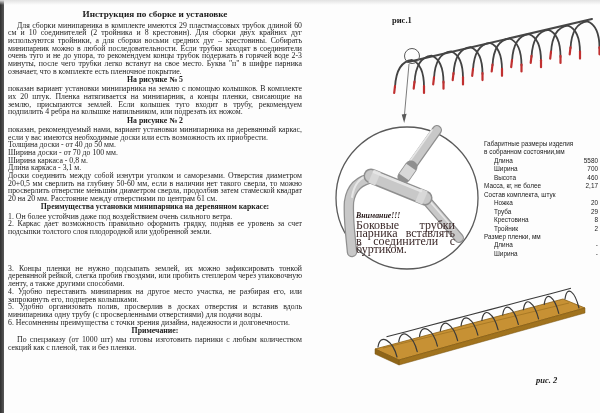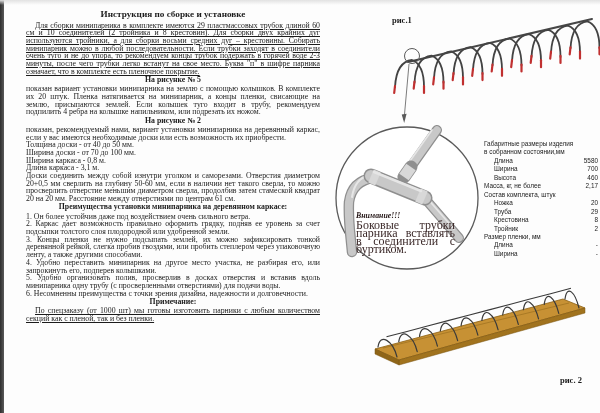--- a/index.html
+++ b/index.html
@@ -7,31 +7,31 @@
     width:600px; height:413px; position:relative; overflow:hidden;
     background:#fdfdfd; color:#1c1c1c;
     font-family:"Liberation Serif", serif;
   }
   .left-edge { position:absolute; left:0; top:0; width:4px; height:413px;
     background:linear-gradient(to right,#2e2e2e,#5a5a5a); }
   .top-edge { position:absolute; left:0; top:0; width:600px; height:5px;
     background:linear-gradient(#e2e2e2, rgba(255,255,255,0)); }
 
   
-  .doc { position:absolute; left:26px; top:9px; width:294px; }
+  .doc { position:absolute; left:8px; top:9px; width:294px; }
   .doc-title { text-align:center; font-weight:bold; font-size:9.2px; line-height:10.5px; margin-bottom:2px; }
   .para { font-size:7.8px; line-height:7.7px; text-align:justify; margin:0; }
-  .para.indent { text-indent:9px;text-decoration:underline; }
+  .para.indent { text-indent:9px; }
   .heading { font-size:7.8px; line-height:8.8px; font-weight:bold; text-align:center; margin:0.5px 0 0.5px; }
   .line { font-size:7.8px; line-height:7.7px; }
 
   
   .fig-label { position:absolute; font-weight:bold; font-size:8.5px; line-height:9px; }
   #fig1-label { left:392px; top:16px; }
-  #fig2-label { left:560px; top:376px; }
+  #fig2-label { left:536px; top:376px;font-style:italic; }
   #fig1-svg { position:absolute; left:386px; top:6px; }
   #detail-svg { position:absolute; left:333px; top:124px; }
   #fig2-svg { position:absolute; left:370px; top:286px; }
 
   .warning { position:absolute; left:356px; top:212px; width:99px; color:#3c2a2a; }
   .warning-title { font-weight:bold; text-align:left; font-size:7.8px; line-height:8.6px; color:#241616;font-style:italic; }
   .warning-text { font-size:12px; line-height:8.2px; text-align:justify; }
 
   
   .spec-panel { position:absolute; left:484px; top:140px; width:114px;
@@ -78,21 +78,21 @@
       <div class="line">Толщина доски - от 40 до 50 мм.</div>
       <div class="line">Ширина доски  - от 70 до 100 мм.</div>
       <div class="line">Ширина каркаса - 0,8 м.</div>
       <div class="line">Длина каркаса - 3,1 м.</div>
     </div>
   <p class="para">Доски соединить между собой изнутри уголком и саморезами. Отверстия диаметром 20+0,5 мм сверлить на глубину 50-60 мм, если в наличии нет такого сверла, то можно просверлить отверстие меньшим диаметром сверла, продолбив затем стамеской квадрат 20 на 20 мм. Расстояние между отверстиями по центрам 61 см.</p>
   <div class="heading">Преимущества установки  минипарника на деревянном каркасе:</div>
   <div id="advantages">
       <div class="para" style="text-align: justify;">1. Он более устойчив даже под воздействием очень сильного ветра.</div>
       <div class="para" style="text-align: justify;">2. Каркас дает возможность правильно оформить грядку, подняв ее уровень за счет подсыпки толстого слоя плодородной или удобренной земли.</div>
-      <div class="para" style="text-align: justify;">3. Концы пленки не нужно подсыпать землей, их можно зафиксировать тонкой деревянной рейкой, слегка пробив гвоздями, или пробить степлером через упаковочную ленту, а также другими способами.</div>
+      <div class="para" style="text-align: justify; margin-top: 29px;">3. Концы пленки не нужно подсыпать землей, их можно зафиксировать тонкой деревянной рейкой, слегка пробив гвоздями, или пробить степлером через упаковочную ленту, а также другими способами.</div>
       <div class="para" style="text-align: justify;">4. Удобно переставить минипарник на другое место участка, не разбирая его, или запрокинуть его, подперев колышками.</div>
       <div class="para" style="text-align: justify;">5. Удобно организовать полив, просверлив в досках отверстия и вставив вдоль минипарника одну  трубу (с просверленными отверстиями) для подачи воды.</div>
       <div class="para" style="text-align: justify;">6. Несомненны преимущества с точки зрения дизайна, надежности и долговечности.</div>
     </div>
   <div class="heading">Примечание:</div>
   <p class="para indent">По спецзаказу (от 1000 шт) мы готовы изготовить парники с любым количеством секций как с пленой,  так и без пленки.</p>
 </div>
 
 <div class="fig-label" id="fig1-label">рис.1</div>
 

